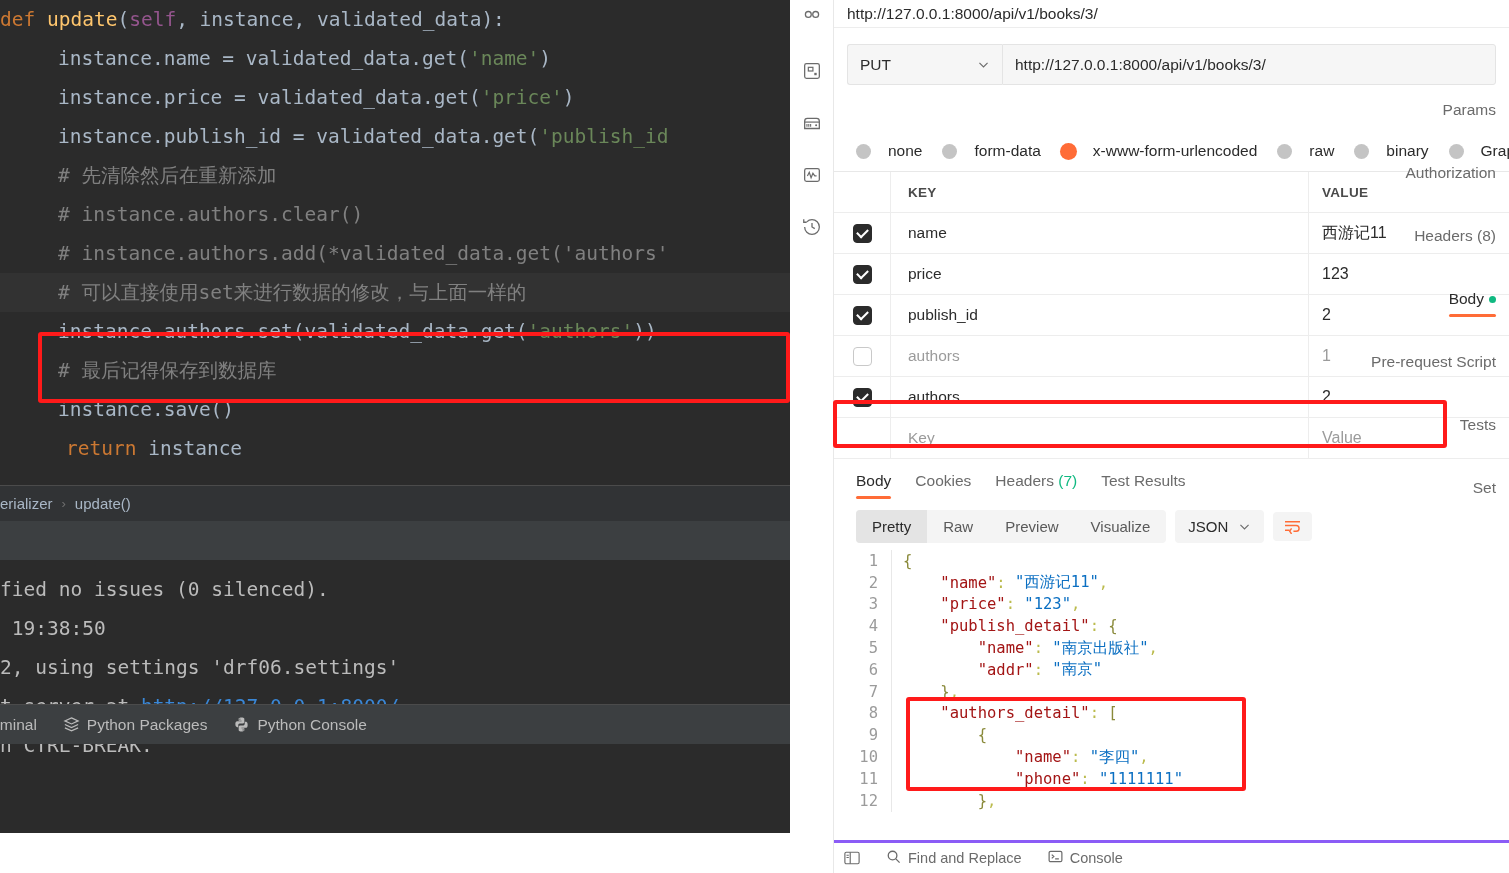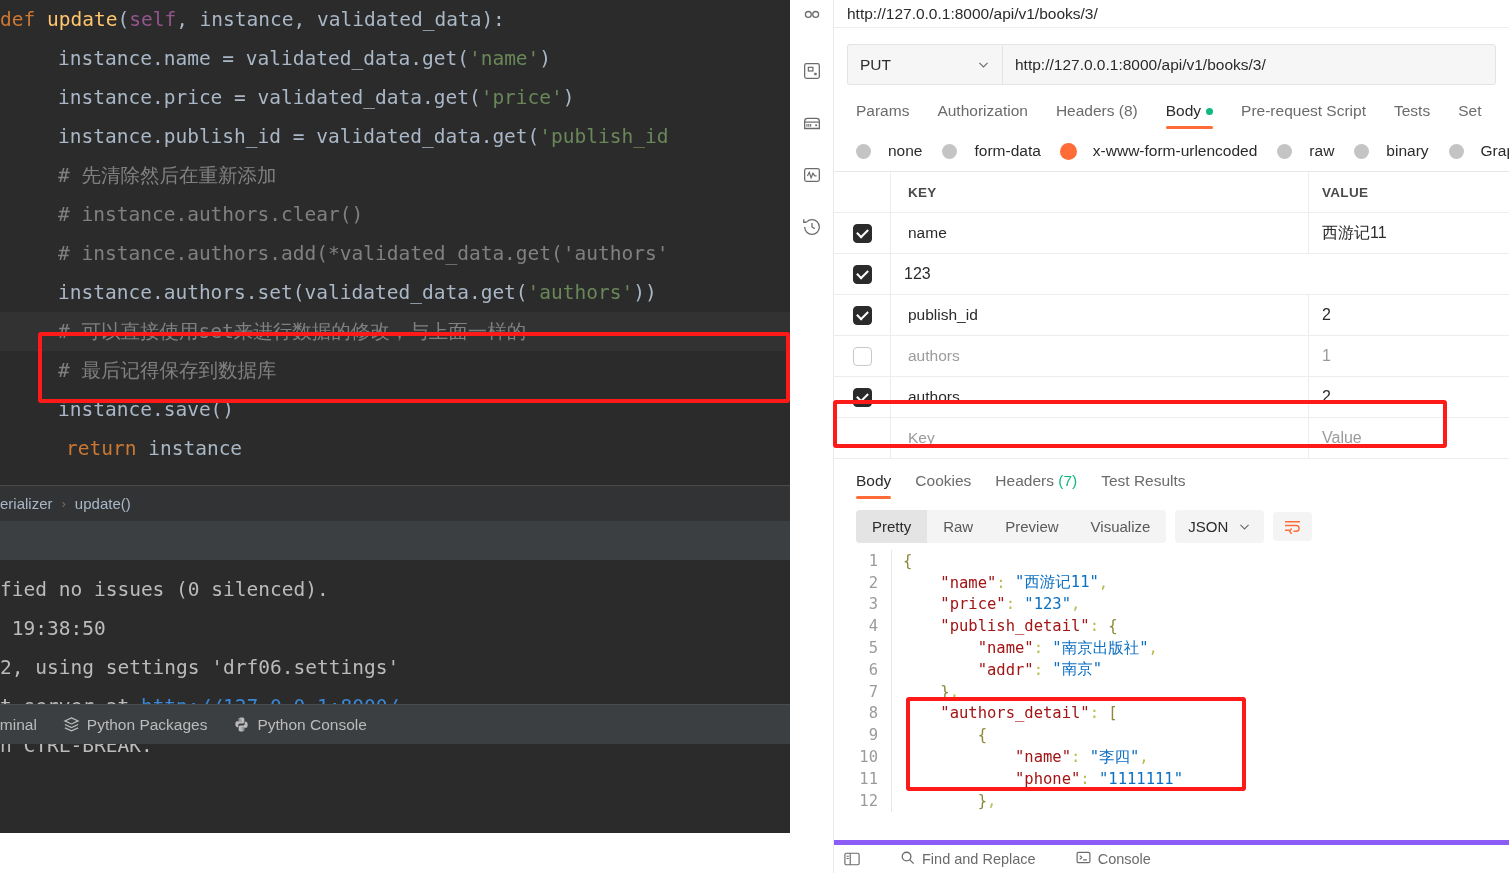--- a/index.html
+++ b/index.html
@@ -98,21 +98,21 @@
     cursor: pointer;
   }
   .pm-url {
     flex: 1; height: 41px; background: #f6f6f6;
     border: 1px solid #e4e4e4;
     border-radius: 0 3px 3px 0;
     display: flex; align-items: center; padding: 0 12px;
     font-size: 15.5px; color: #2b2b2b;
   }
 
-  .pm-tabs { display: flex; align-items: flex-end; gap: 28px; padding: 16px 13px 0 22px; height: 44px; }
+  .pm-tabs { display: flex; align-items: flex-end; gap: 36px; padding: 16px 13px 0 22px; height: 44px; flex-direction: column; }
   .pm-tab { position: relative; font-size: 15.5px; color: #6b6b6b; padding-bottom: 9px; cursor: pointer; white-space: nowrap; }
   .pm-tab.active { color: #2b2b2b; }
   .pm-tab.active::after { content:""; position:absolute; left:0; right:0; bottom:0; height:3px; background:#ff6c37; border-radius:2px; }
   .pm-tab .cnt { color: #6b6b6b; }
   .pm-tab .dot { display:inline-block; width:7px; height:7px; border-radius:50%; background:#10b981; margin-left:5px; vertical-align: middle;}
 
   .pm-bodytypes { display:flex; align-items:center; gap: 20px; padding: 13px 13px 11px 22px; }
   .pm-radio { display:flex; align-items:center; gap:17px; font-size:15.5px; color:#2b2b2b; cursor:pointer; white-space:nowrap;}
   .pm-radio .knob { width:15px; height:15px; border-radius:50%; background:#c4c4c4; flex:none; }
   .pm-radio.sel .knob { background:#ff6c37; box-shadow: inset 0 0 0 3px #ff6c37, 0 0 0 1px #ff6c37; }
@@ -141,43 +141,43 @@
   .pm-json { position:relative; flex:1; overflow:hidden; padding-top: 7px; }
   .jline { display:flex; height:21.8px; align-items:center; font-family:"DejaVu Sans Mono", monospace; font-size:15.5px; }
   .jnum { width:57px; flex:none; text-align:right; padding-right:13px; color:#9b9b9b; }
   .jtxt { white-space:pre; color:#2b2b2b; padding-left:11px; border-left:1px solid #e8e8e8; height:100%; display:flex; align-items:center;}
   .j-key { color:#a31515; }
   .j-str { color:#0b6fc2; }
   .j-pun { color:#bbbb4d; }
   .j-brk { color:#8a8a3a; }
 
   .pm-status {
-    height: 33px; border-top:5px solid #8b5cf6; background:#fff;
-    display:flex; align-items:center; gap:40px; padding-left:10px;
+    height: 33px; border-top:3px solid #8b5cf6; background:#fff;
+    display:flex; align-items:center; gap:26px; padding-left:10px;
     font-size:14.5px; color:#6b6b6b;
   }
   .pm-status .item { display:flex; align-items:center; gap:7px; cursor:pointer; }
 </style>
 </head>
 <body>
 
 <div id="root">
 
   <div class="ide">
 
     <div class="editor" id="editor">
         <div class="code-line" style="padding-left:0px"><span class="tok-kw">def </span><span class="tok-fn">update</span><span class="tok-pun">(</span><span class="tok-self">self</span><span class="tok-txt">, instance, validated_data):</span></div>
         <div class="code-line" style="padding-left:58px"><span class="tok-txt">instance.name = validated_data.get(</span><span class="tok-str">'name'</span><span class="tok-txt">)</span></div>
         <div class="code-line" style="padding-left:58px"><span class="tok-txt">instance.price = validated_data.get(</span><span class="tok-str">'price'</span><span class="tok-txt">)</span></div>
         <div class="code-line" style="padding-left:58px"><span class="tok-txt">instance.publish_id = validated_data.get(</span><span class="tok-str">'publish_id</span></div>
         <div class="code-line" style="padding-left:58px"><span class="tok-cmt"># 先清除然后在重新添加</span></div>
         <div class="code-line" style="padding-left:58px"><span class="tok-cmt"># instance.authors.clear()</span></div>
         <div class="code-line" style="padding-left:58px"><span class="tok-cmt"># instance.authors.add(*validated_data.get('authors'</span></div>
+        <div class="code-line hl" style="padding-left:58px"><span class="tok-cmt"># 可以直接使用set来进行数据的修改，与上面一样的</span></div>
         <div class="code-line" style="padding-left:58px"><span class="tok-txt">instance.authors.set(validated_data.get(</span><span class="tok-str">'authors'</span><span class="tok-txt">))</span></div>
-        <div class="code-line hl" style="padding-left:58px"><span class="tok-cmt"># 可以直接使用set来进行数据的修改，与上面一样的</span></div>
         <div class="code-line" style="padding-left:58px"><span class="tok-cmt"># 最后记得保存到数据库</span></div>
         <div class="code-line" style="padding-left:58px"><span class="tok-txt">instance.save()</span></div>
         <div class="code-line" style="padding-left:66px"><span class="tok-kw">return </span><span class="tok-txt">instance</span></div>
       </div>
 
     <div class="breadcrumb">
       <span>erializer</span>
       <span class="sep">›</span>
       <span>update()</span>
     </div>
@@ -320,20 +320,21 @@
             <div class="pm-c-check">
               <div class="cbox on"></div>
             </div>
             <div class="pm-c-key">name</div>
             <div class="pm-c-val">西游记11</div>
           </div>
           <div class="pm-row">
             <div class="pm-c-check">
               <div class="cbox on"></div>
             </div>
+            <div class="pm-c-key">price</div>
             <div class="pm-c-val">123</div>
           </div>
           <div class="pm-row">
             <div class="pm-c-check">
               <div class="cbox on"></div>
             </div>
             <div class="pm-c-key">publish_id</div>
             <div class="pm-c-val">2</div>
           </div>
           <div class="pm-row">

